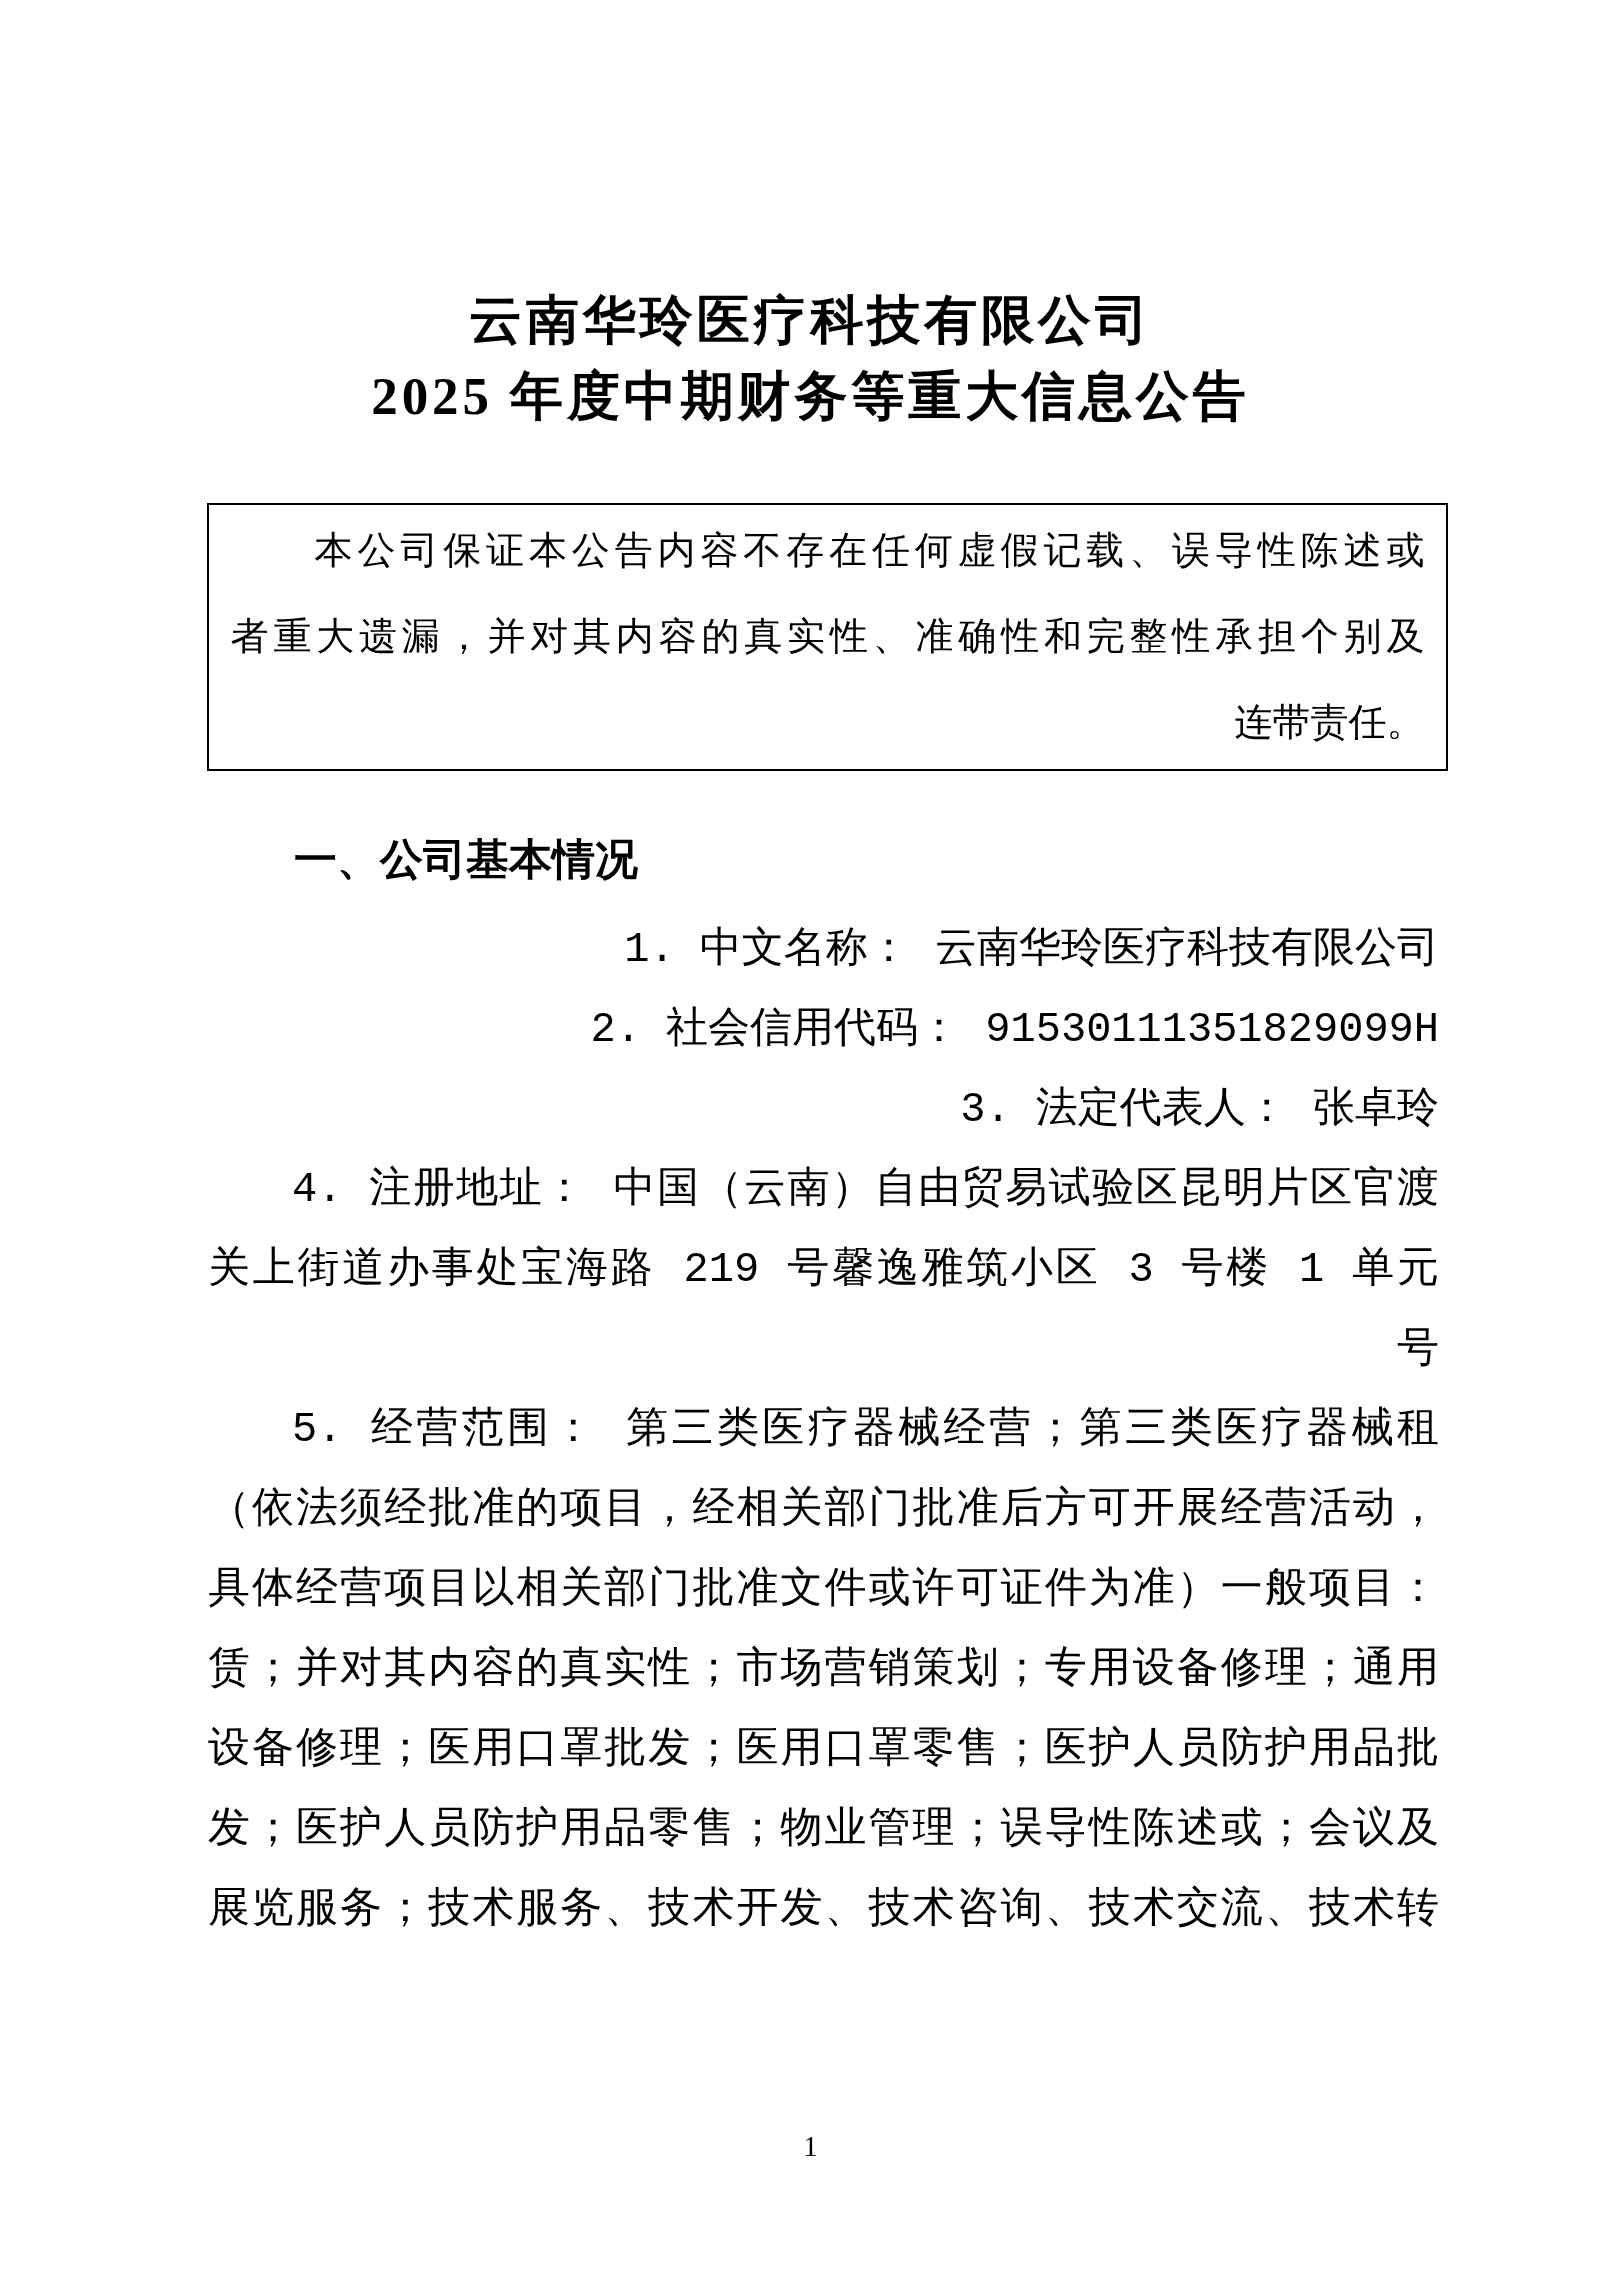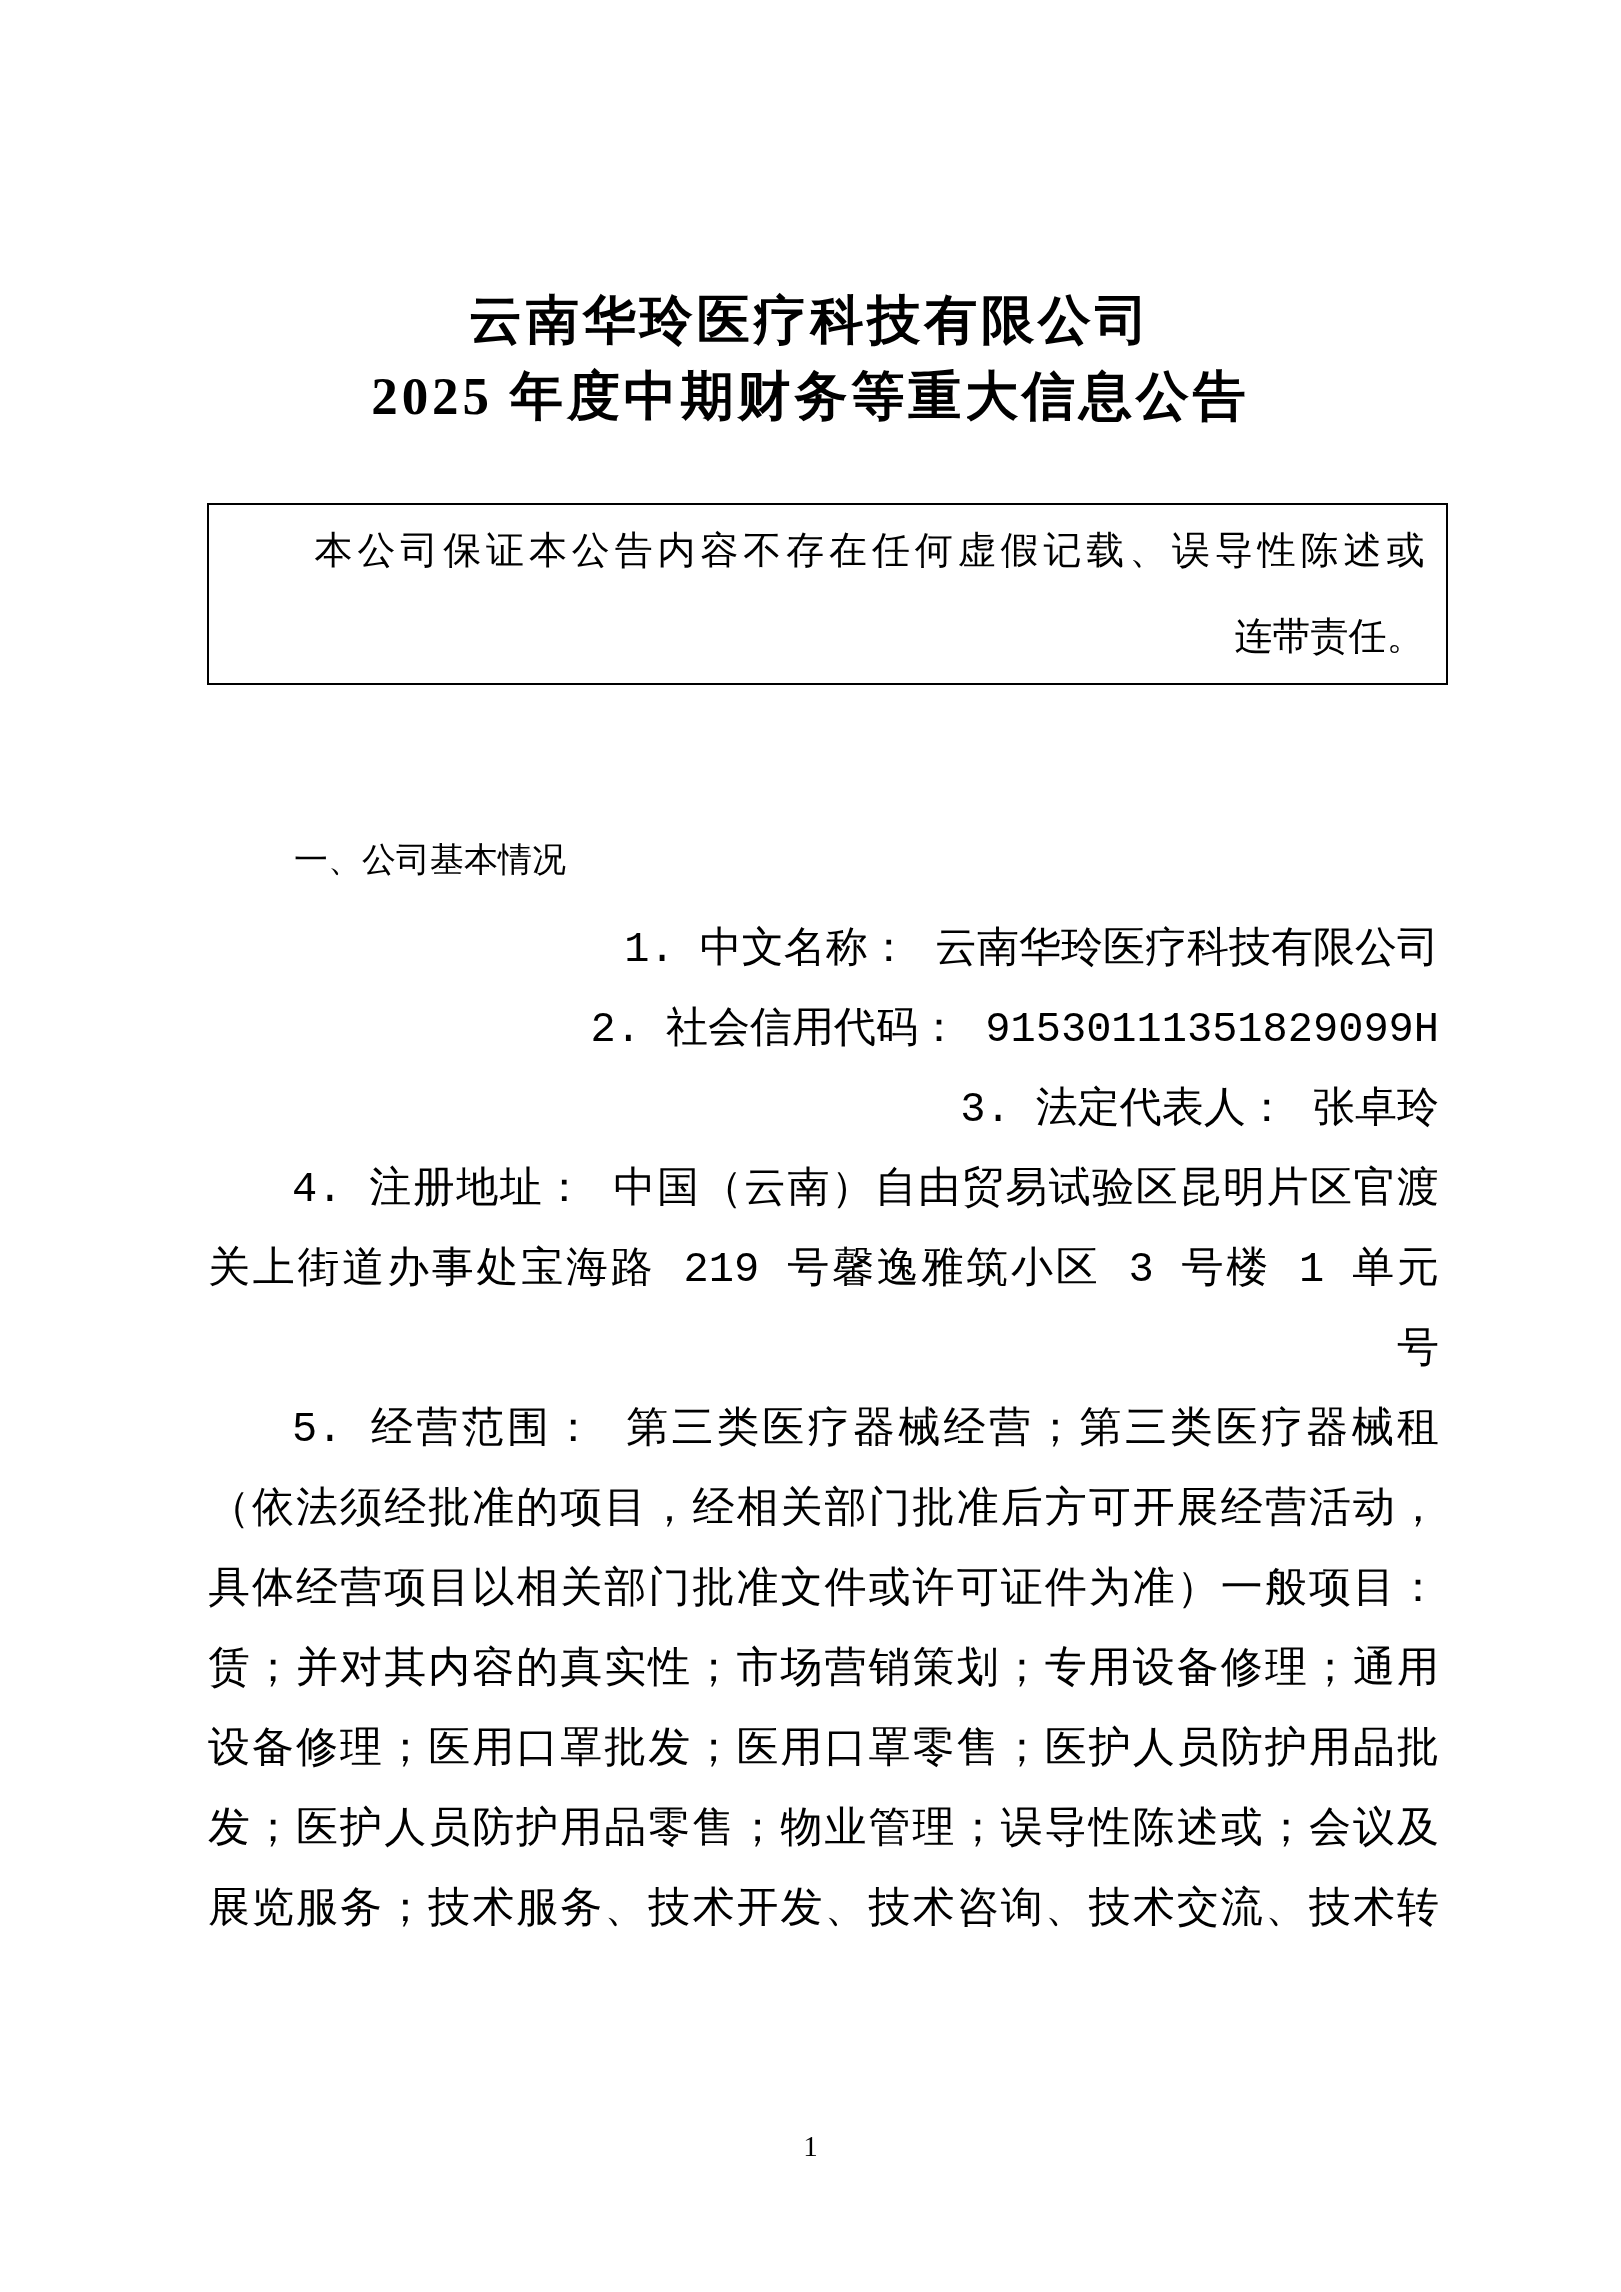--- a/index.html
+++ b/index.html
@@ -39,22 +39,22 @@
     border: 2px solid #000000;
     padding: 2px 21.6px 3.9px 21.6px;
     font-size: 38px;
   }
   .section-heading {
     position: absolute;
     top: 833px;
     left: 208px;
     width: 1231px;
     font-family: "Liberation Sans", "DejaVu Sans", sans-serif;
-    font-weight: normal;
-    font-size: 34px;
+    font-weight: bold;
+    font-size: 43px;
     line-height: 53px;
     text-indent: 86px;
   }
   .body-block {
     position: absolute;
     top: 910px;
     left: 208px;
     width: 1231px;
     font-size: 42px;
     font-family: Liberation Mono, monospace;
@@ -96,20 +96,21 @@
 
 <div class="page">
 
   <div class="title-block">
     <div class="title-line">云南华玲医疗科技有限公司</div>
     <div class="title-line">2025 年度中期财务等重大信息公告</div>
   </div>
 
   <div class="notice-box">
     <div class="line indent full">本公司保证本公告内容不存在任何虚假记载、误导性陈述或</div>
+    <div class="line full">者重大遗漏，并对其内容的真实性、准确性和完整性承担个别及</div>
     <div class="line short">连带责任。</div>
   </div>
 
   <div class="section-heading">一、公司基本情况</div>
 
   <div class="body-block">
     <div class="line indent short">1. 中文名称： 云南华玲医疗科技有限公司</div>
     <div class="line indent short">2. 社会信用代码： 91530111351829099H</div>
     <div class="line indent short">3. 法定代表人： 张卓玲</div>
     <div class="line indent full">4. 注册地址： 中国（云南）自由贸易试验区昆明片区官渡区</div>

